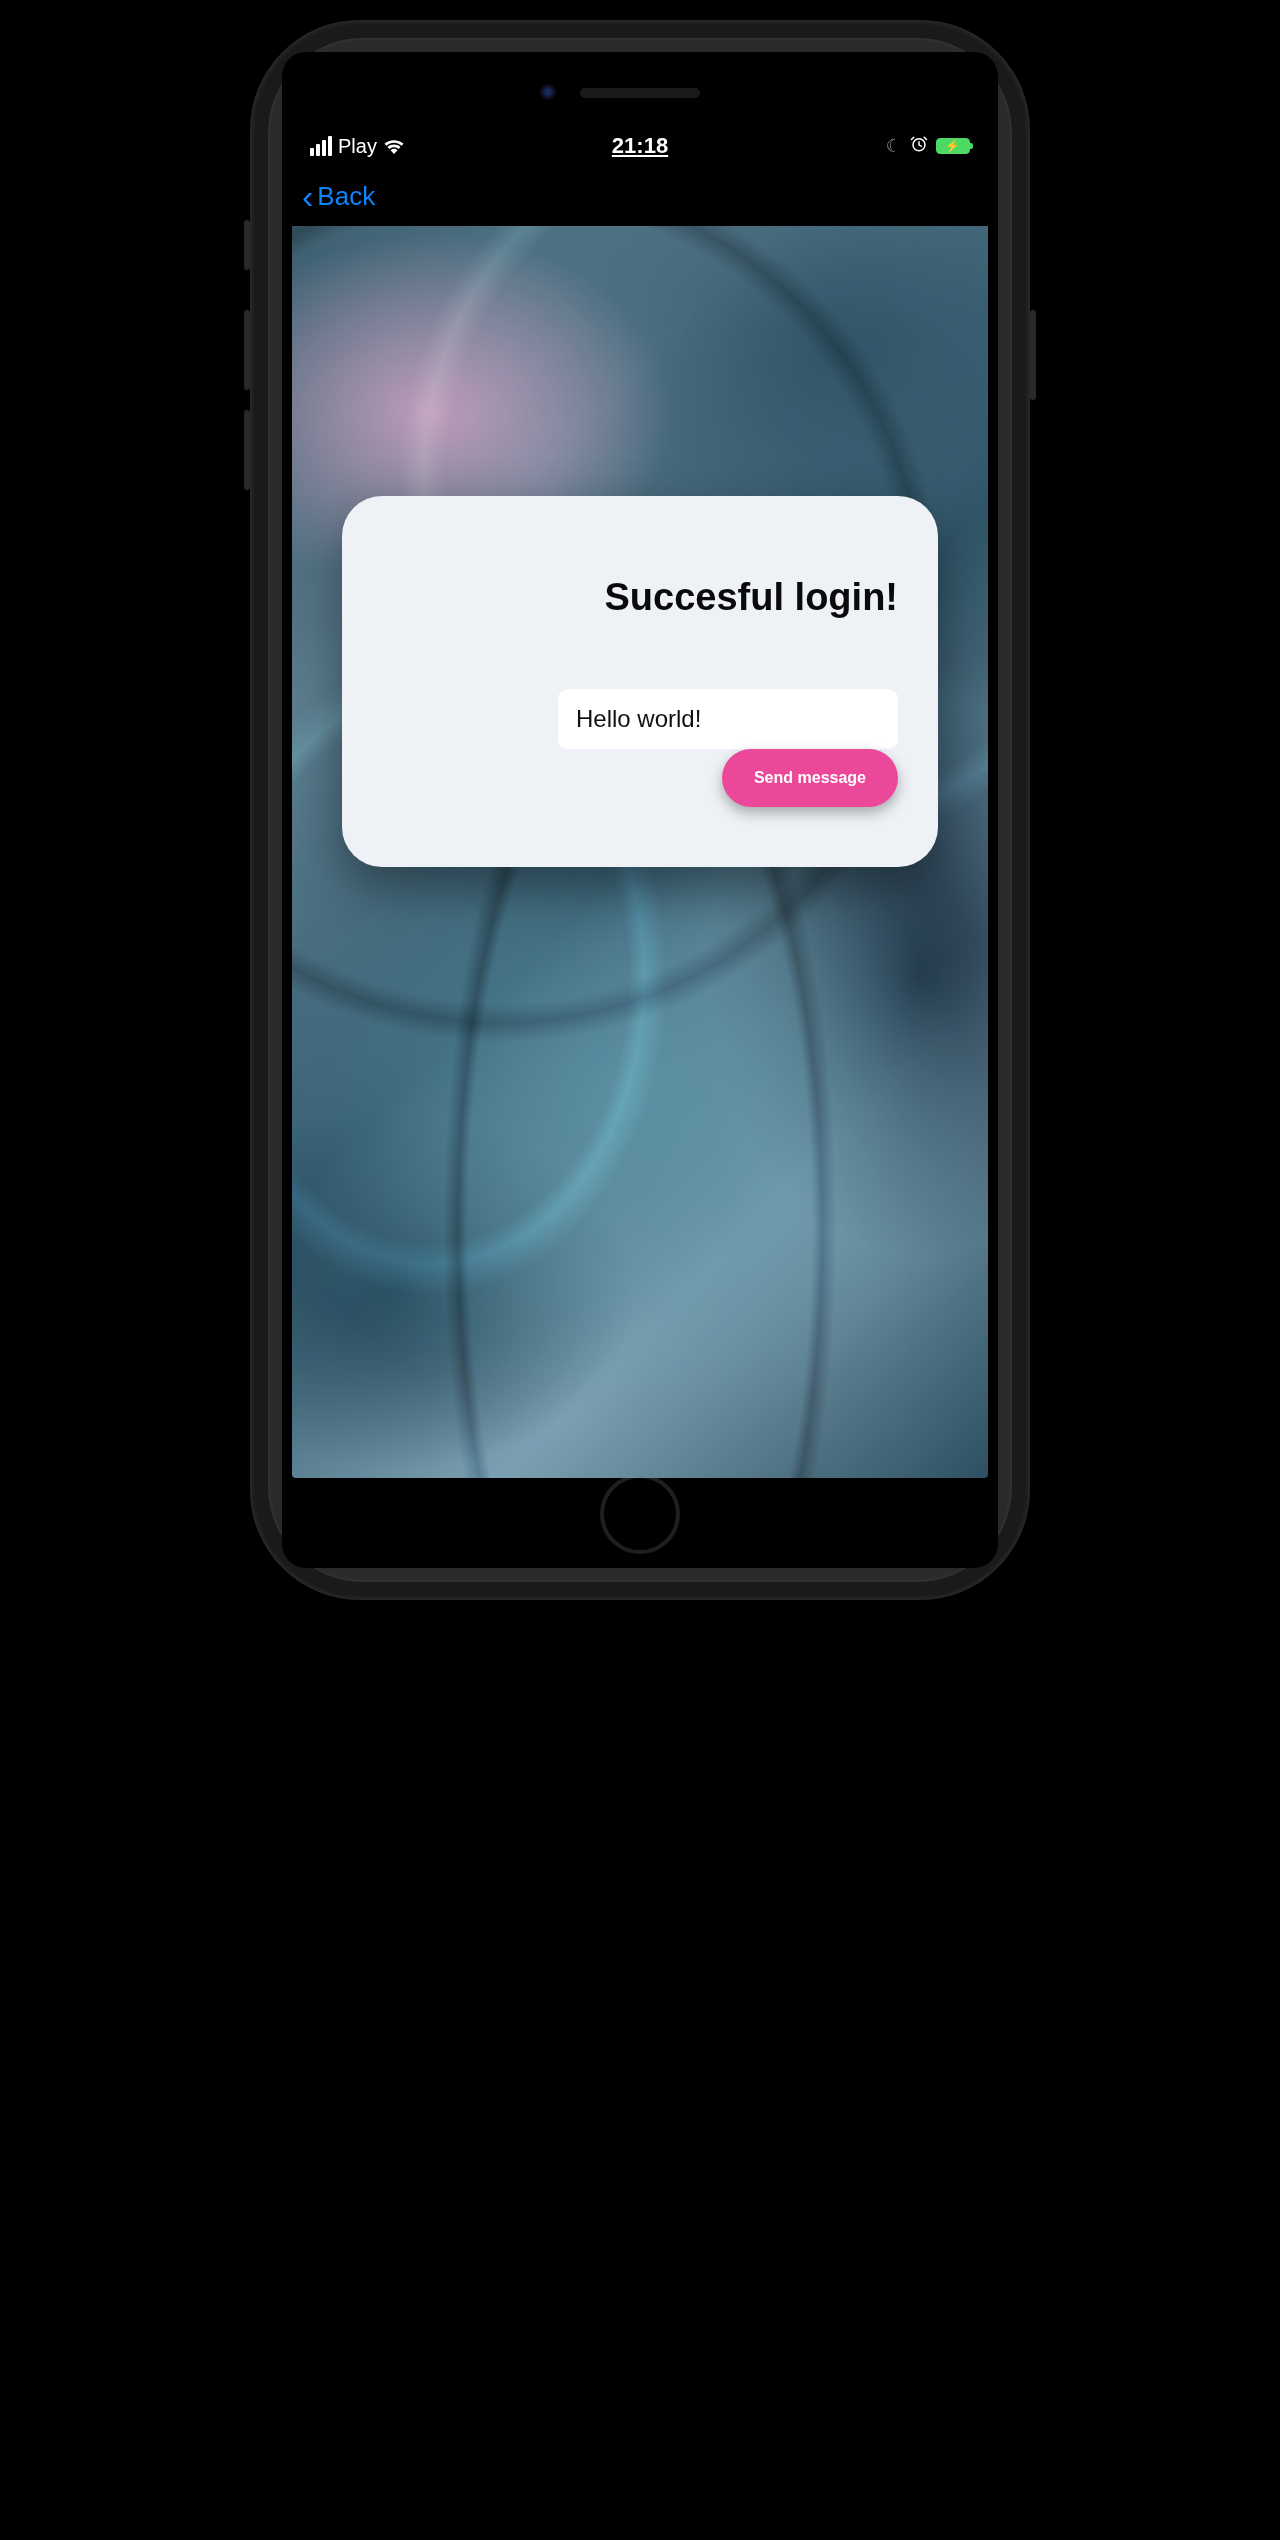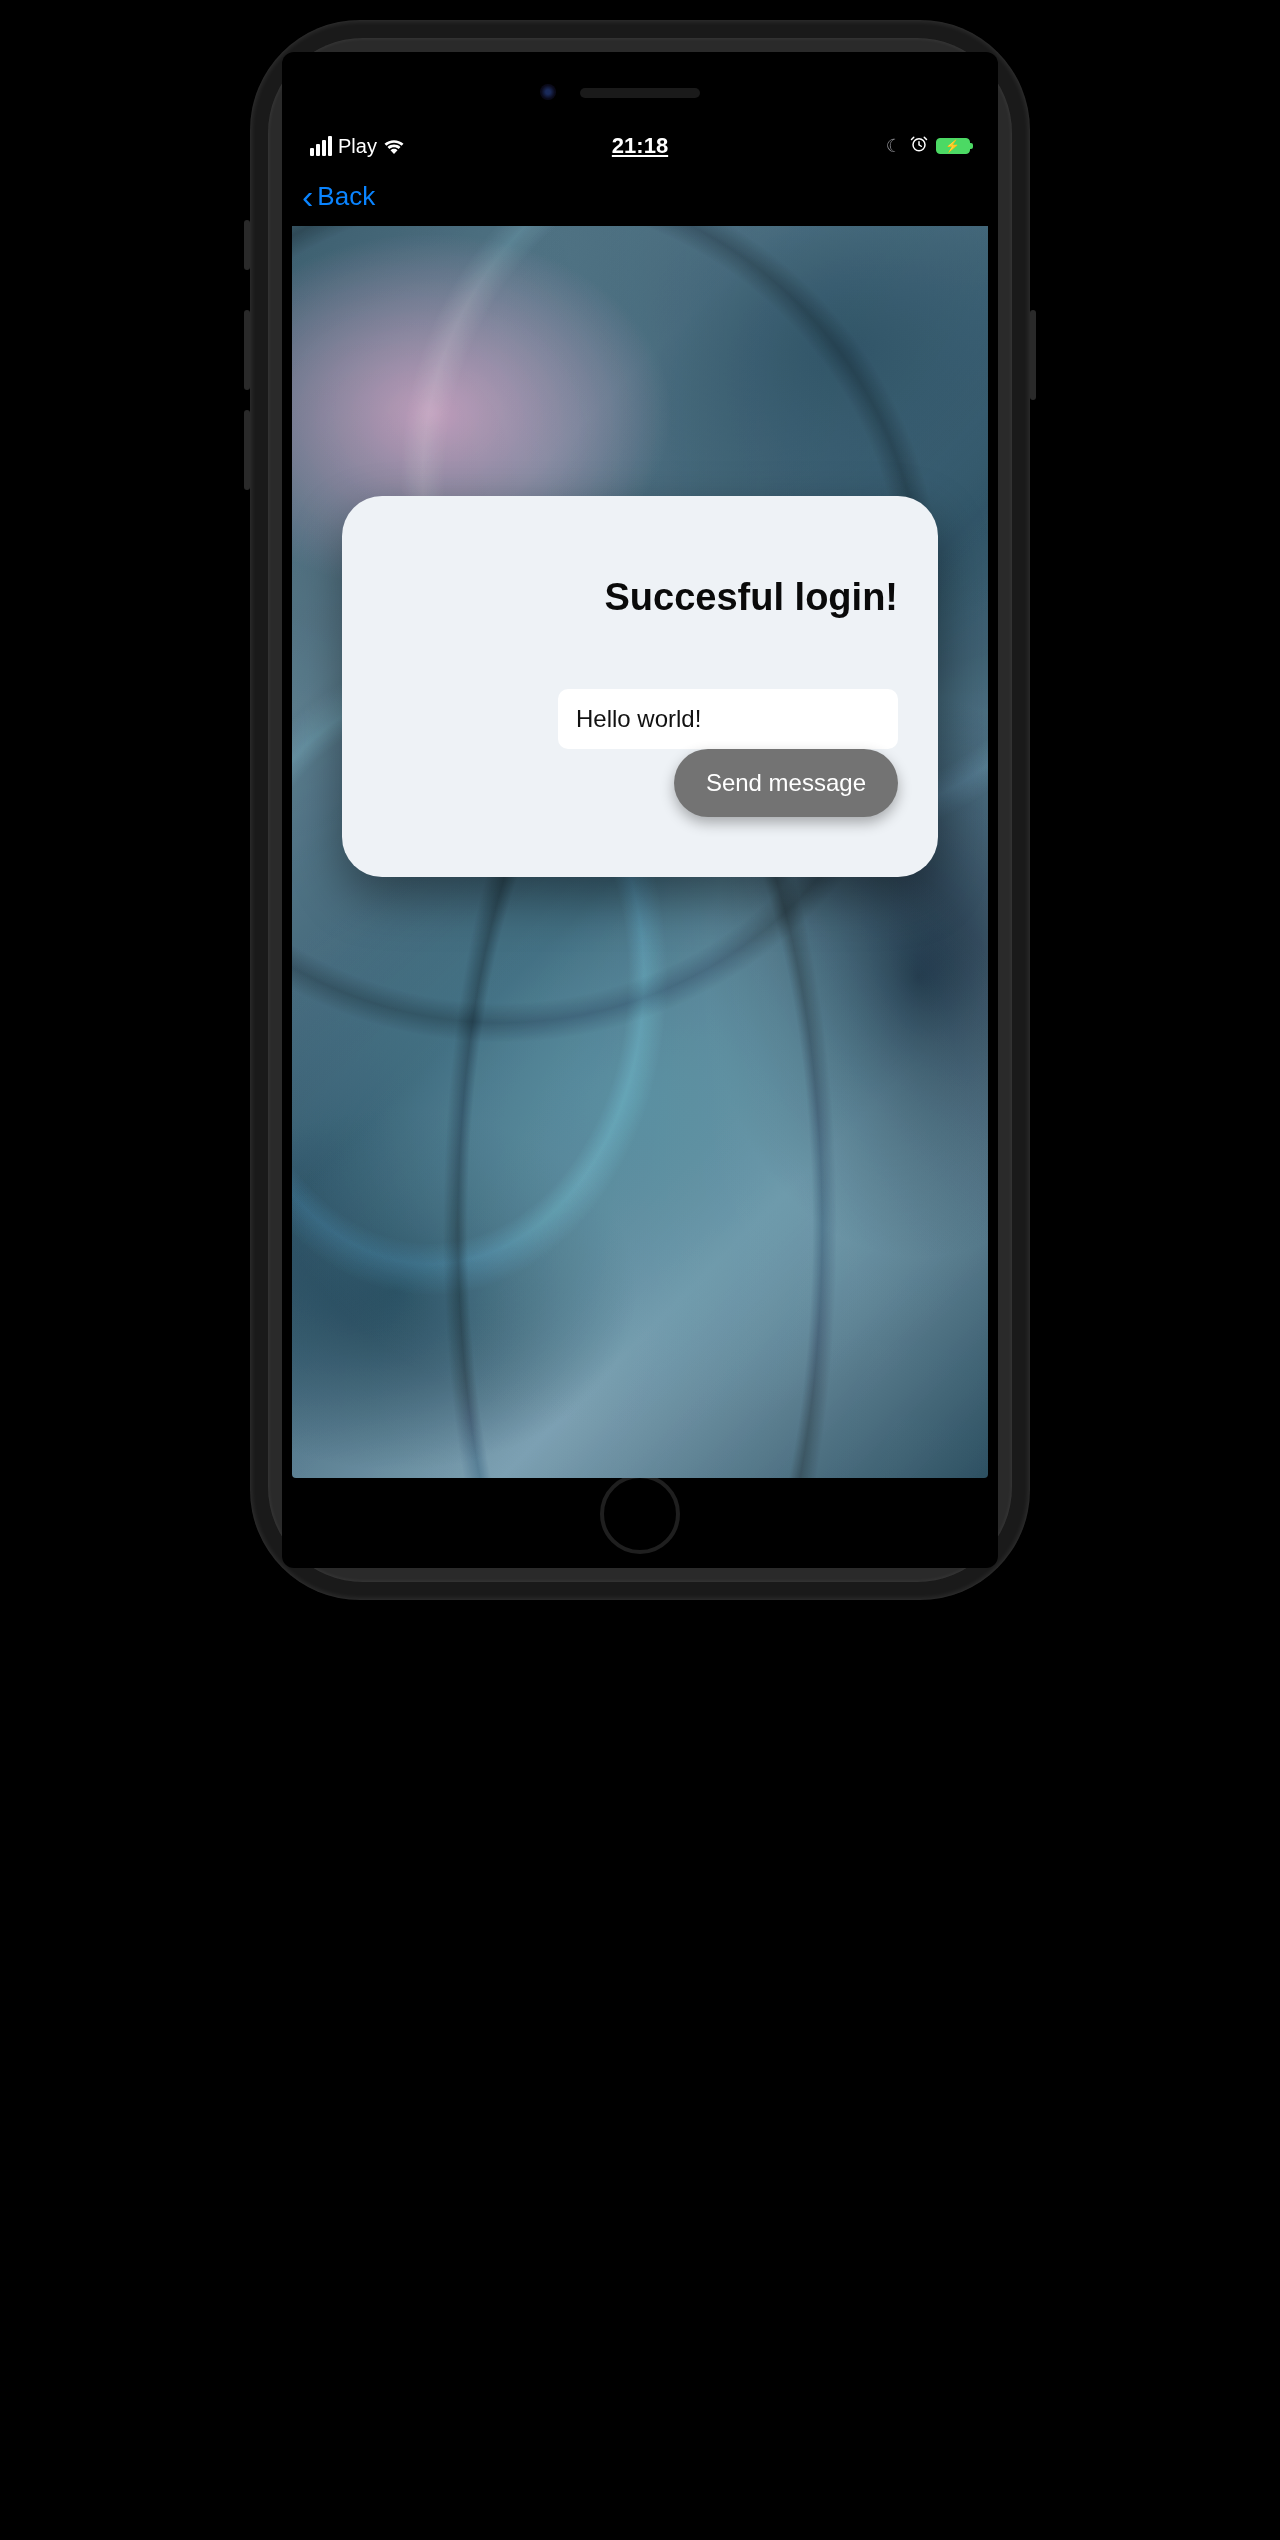--- a/index.html
+++ b/index.html
@@ -31,21 +31,21 @@
     height: 100%;
     background: #2a2a2a;
     border-radius: 95px;
     padding: 14px;
     box-shadow: inset 0 0 4px rgba(255,255,255,0.1);
   }
   .phone-bezel {
     width: 100%;
     height: 100%;
     background: #000;
-    border-radius: 12px;
+    border-radius: 24px;
     padding: 70px 10px 90px 10px;
     position: relative;
   }
   .speaker {
     position: absolute;
     top: 36px;
     left: 50%;
     transform: translateX(-50%);
     width: 120px;
     height: 10px;
@@ -248,27 +248,27 @@
     width: 340px;
     background: #fff;
     border: none;
     border-radius: 10px;
     padding: 16px 18px;
     font-size: 24px;
     color: #111;
     font-family: inherit;
   }
   .send-button {
-    background: #737373;
+    background: #ec4899;
     color: #fff;
     border: none;
     border-radius: 34px;
     padding: 20px 32px;
-    font-size: 24px;
-    font-weight: 400;
+    font-size: 16px;
+    font-weight: 700;
     cursor: pointer;
     box-shadow: 0 6px 14px rgba(0,0,0,0.3);
   }
 </style>
 </head>
 <body>
 
 <div class="phone-frame">
   <div class="side-button btn-silence"></div>
   <div class="side-button btn-vol-up"></div>

